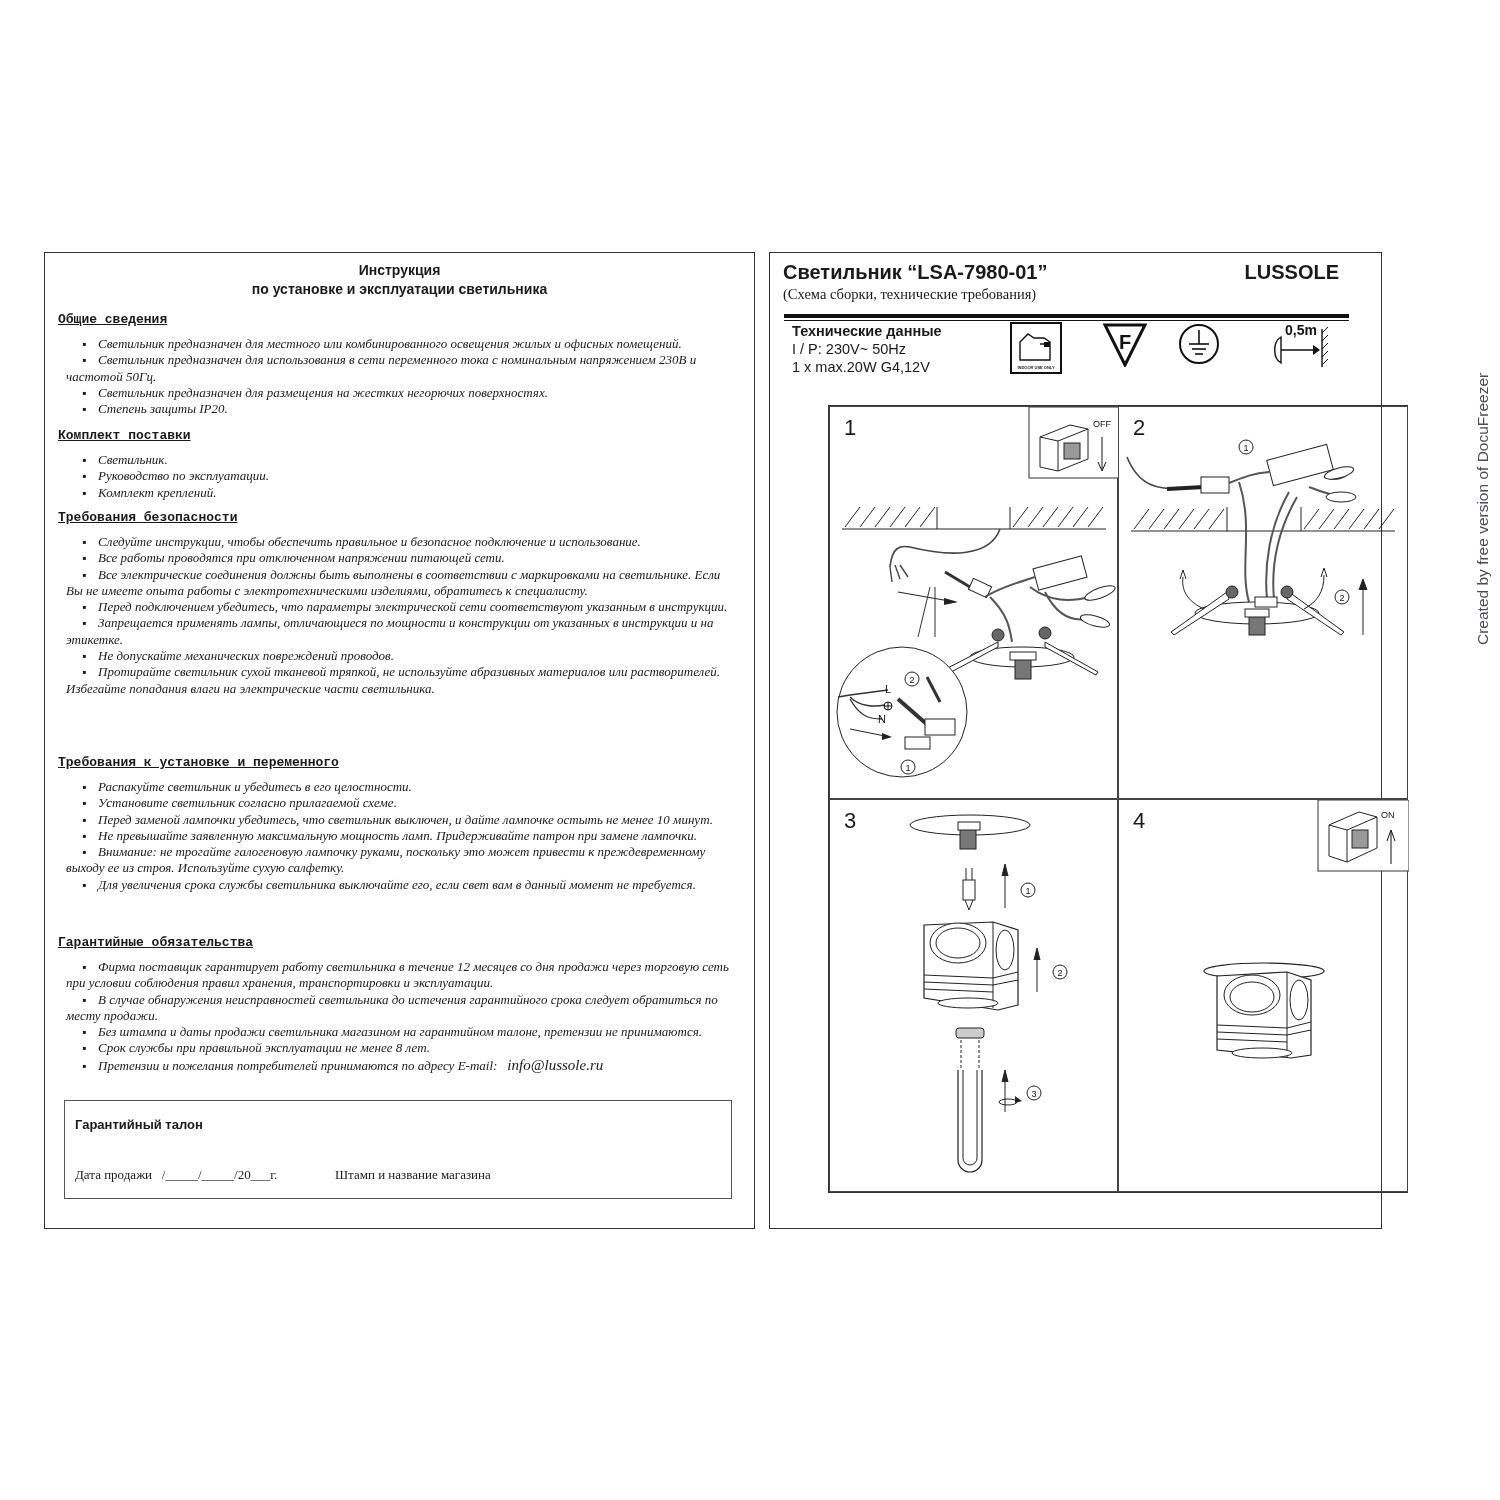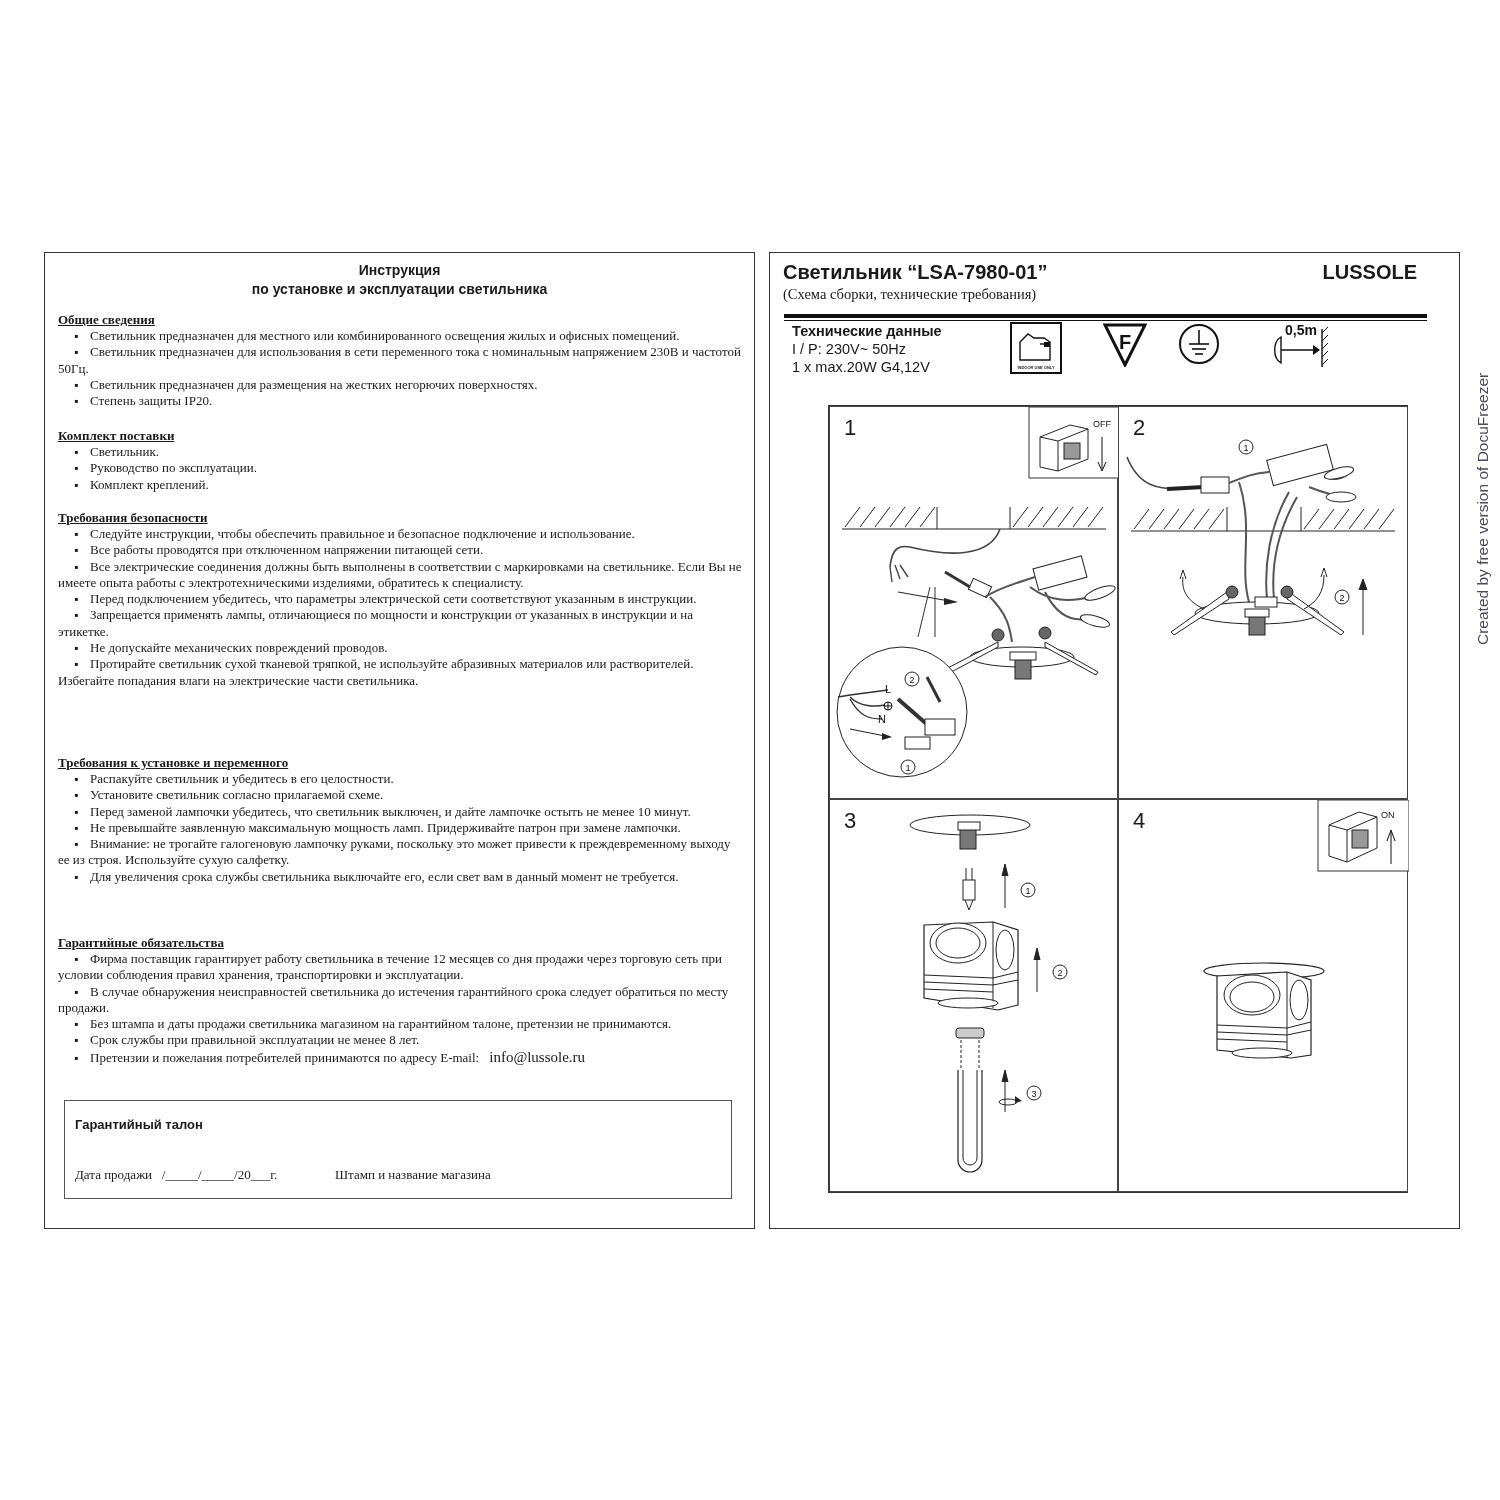--- a/index.html
+++ b/index.html
@@ -1,23 +1,23 @@
 <!DOCTYPE html>
 <html><head>
 <meta charset="utf-8">
 <style>
   html, body { margin:0; padding:0; background:#ffffff; }
   body { width:1500px; height:1500px; position:relative; overflow:hidden; font-family:"Liberation Serif", serif; color:#1a1a1a; }
   .panel { position:absolute; border:1.5px solid #333; box-sizing:border-box; background:#fff;padding-left:40px; }
   #left { left:44px; top:252px; width:711px; height:977px; }
-  #right { left:769px; top:252px; width:691px; height:977px; }
+  #right { left:769px; top:252px; width:613px; height:977px; }
   .doc-title { position:absolute; left:0; right:0; top:8px; text-align:center; font-family:"Liberation Sans", sans-serif; font-weight:bold; font-size:14px; line-height:19px; }
   .section { position:absolute; left:13px; right:12px; }
-  .sec-head { font-family:Liberation Serif, serif; font-weight:bold; font-size:13px; text-decoration:underline; line-height:17px; }
-  .bullets { margin:0; padding:0; list-style:none; font-size:13px; line-height:16.3px; }
+  .sec-head { font-family:Liberation Mono, monospace; font-weight:bold; font-size:13px; text-decoration:underline; line-height:17px; }
+  .bullets { margin:8px; padding:0; list-style:none; font-size:13px; line-height:16.3px;font-style:italic; }
   .bullets li { text-indent:16px; }
   .bullets li::before { content:"\25AA"; display:inline-block; width:16px; text-indent:0; font-size:12px; }
   .email { font-size:15px; margin-left:10px; }
   .coupon { position:absolute; left:19px; top:847px; width:668px; height:99px; border:1.5px solid #555; box-sizing:border-box; }
   .coupon-title { position:absolute; left:10px; top:16px; font-family:"Liberation Sans", sans-serif; font-weight:bold; font-size:13px; }
   .coupon-line { position:absolute; left:10px; top:66px; font-size:13px; white-space:pre; }
   .coupon-stamp { position:absolute; left:270px; top:66px; font-size:13px; }
   .prod-title { position:absolute; left:13px; top:8px; font-family:"Liberation Sans", sans-serif; font-weight:bold; font-size:20px; }
   .brand { position:absolute; right:42px; top:8px; font-family:"Liberation Sans", sans-serif; font-weight:bold; font-size:20px; }
   .prod-sub { position:absolute; left:13px; top:33px; font-size:14.5px; }

